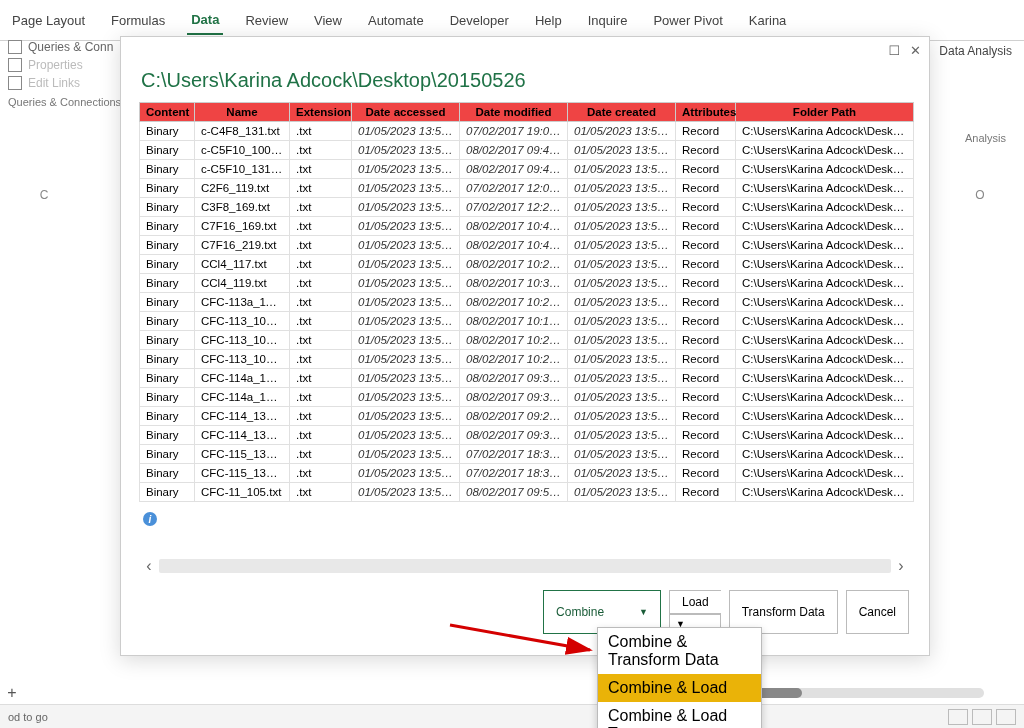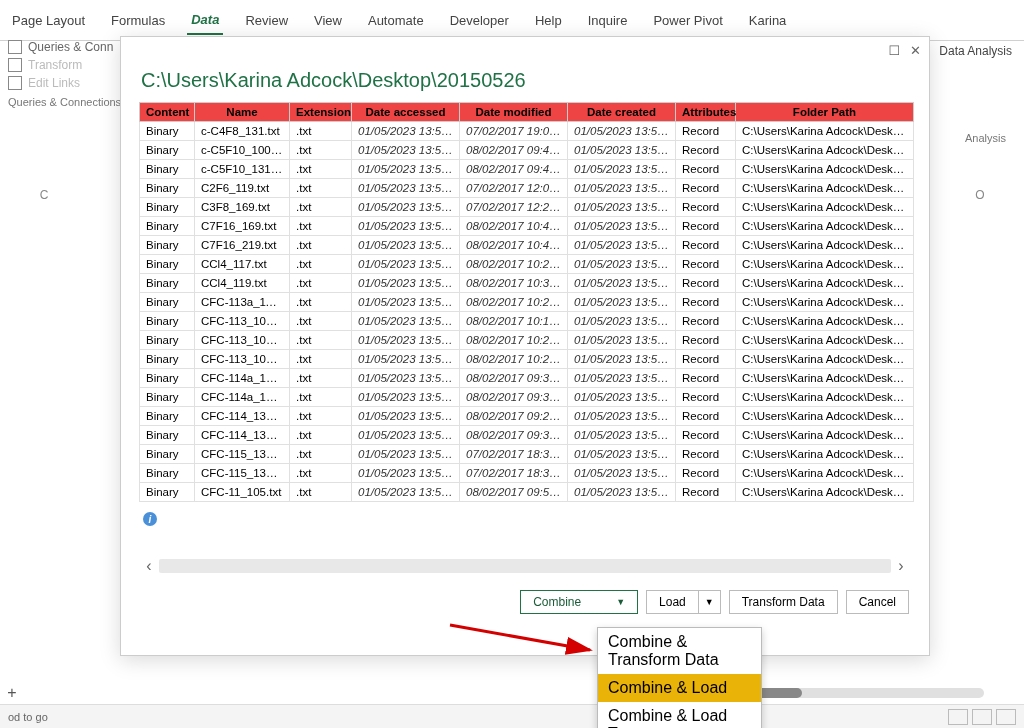--- a/index.html
+++ b/index.html
@@ -1,20 +1,20 @@
 <!DOCTYPE html>
 <html><head>
 <meta charset="utf-8">
 <style>
   * { box-sizing: border-box; font-family: "Segoe UI", Arial, sans-serif; }
   body { margin: 0; background: #fff; width: 1024px; height: 728px; overflow: hidden; position: relative; }
 
   .ribbon-tabs { display: flex; gap: 18px; padding: 4px 18px 0 8px; font-size: 13px; color: #444; border-bottom: 1px solid #d0d0d0; height: 41px; align-items: center; }
   .ribbon-tab { padding: 2px 4px 6px 4px; cursor: pointer; }
-  .ribbon-tab.active { color: #217346; border-bottom: 2px solid #217346; font-weight: 600; font-style: italic; }
+  .ribbon-tab.active { color: #217346; border-bottom: 2px solid #217346; font-weight: 600; }
 
   .ribbon-group-left { position: absolute; left: 8px; top: 38px; font-size: 12px; color: #666; }
   .ribbon-group-left .item { display: flex; align-items: center; gap: 6px; padding: 2px 0; }
   .ribbon-group-left .disabled { color: #bbb; }
   .ribbon-group-left .label { padding-top: 4px; color: #777; font-size: 11px; }
 
   .ribbon-right { position: absolute; right: 12px; top: 44px; font-size: 12px; color: #444; }
 
   .sheet-cols { position: absolute; top: 188px; left: 0; right: 0; display: flex; font-size: 12px; color: #888; }
   .colhdr { width: 90px; text-align: center; }
@@ -30,21 +30,21 @@
   .info-icon { width: 14px; height: 14px; border-radius: 50%; background: #4a90d9; color: #fff; font-size: 10px; display: flex; align-items: center; justify-content: center; font-weight: bold; font-style: italic; }
 
   .hscroll { margin: 20px 18px 10px 18px; height: 20px; display: flex; align-items: center; }
   .hscroll .arrow { width: 20px; text-align: center; color: #666; cursor: pointer; }
   .hscroll .track { flex: 1; height: 14px; background: #e8e8e8; border-radius: 2px; }
 
   .dialog-buttons { display: flex; gap: 8px; justify-content: flex-end; padding: 4px 20px 14px 20px; position: relative; }
   .btn { border: 1px solid #bbb; background: #fff; font-size: 12px; padding: 4px 12px; cursor: pointer; display: flex; align-items: center; gap: 6px; }
   .btn.combine { border-color: #217346; color: #1a5c38; gap: 35px; }
   .btn .caret { font-size: 9px; }
-  .split { display: flex; }
+  .split { display: flex; flex-direction: column; }
   .split .main { border-right: none; }
   .split .drop { padding: 4px 6px; border-left: 1px solid #bbb; }
 
   .dropdown { position: absolute; left: 597px; top: 627px; width: 165px; background: #fff; border: 1px solid #bbb; box-shadow: 0 3px 8px rgba(0,0,0,0.2); font-size: 16px; z-index: 20; }
   .dropdown .opt { padding: 5px 10px; cursor: pointer; }
   .dropdown .opt.hover { background: #eab308; }
 
   .arrow-annot { position: absolute; left: 445px; top: 620px; z-index: 30; pointer-events: none; }
 
   .statusbar { position: absolute; bottom: 0; left: 0; right: 0; height: 24px; background: #f4f4f4; border-top: 1px solid #ddd; font-size: 11px; color: #666; display: flex; align-items: center; padding: 0 8px; justify-content: space-between; }
@@ -76,21 +76,21 @@
   <div class="ribbon-tab">Karina</div>
 </div>
 
 <div class="ribbon-group-left">
   <div class="item">
       <span class="ic"></span>
       <span>Queries &amp; Conn</span>
     </div>
   <div class="item disabled">
       <span class="ic"></span>
-      <span>Transform</span>
+      <span>Properties</span>
     </div>
   <div class="item disabled">
       <span class="ic"></span>
       <span>Edit Links</span>
     </div>
   <div class="label">Queries &amp; Connections</div>
 </div>
 
 <div class="ribbon-right">
   <div>Data Analysis</div>

